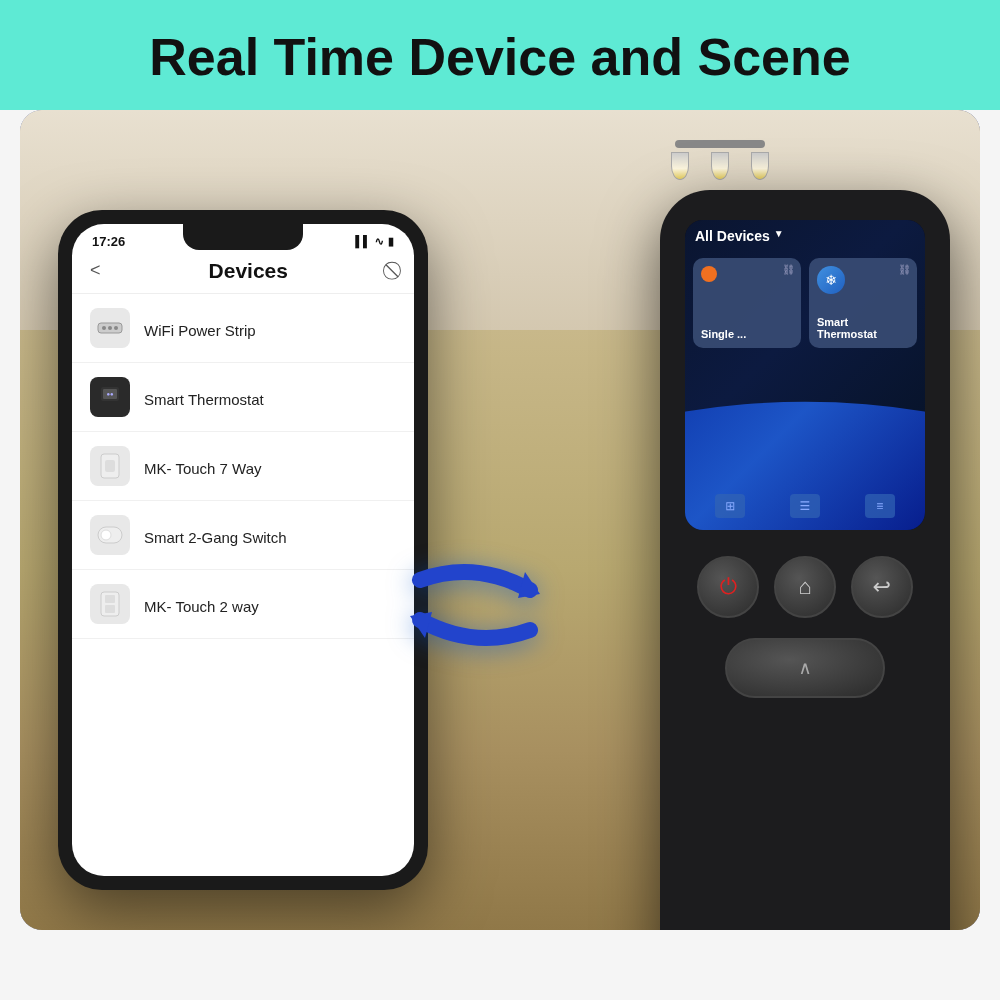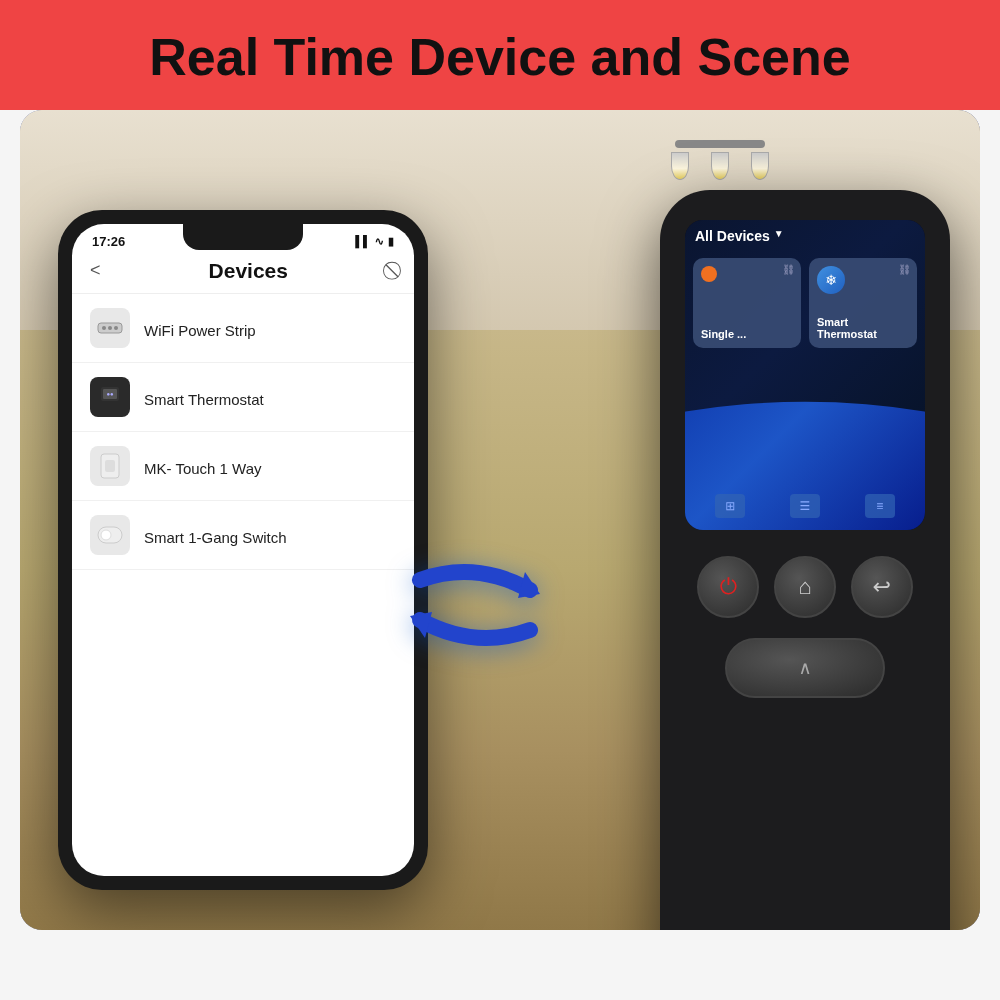--- a/index.html
+++ b/index.html
@@ -8,21 +8,21 @@
       height: 1000px;
       background: #f5f5f5;
       font-family: -apple-system, BlinkMacSystemFont, 'Segoe UI', sans-serif;
       overflow: hidden;
     }
 
     
     .header {
       text-align: center;
       padding: 28px 80px 22px;
-      background: #ef4444;
+      background: #5eead4;
     }
     .header h1 {
       font-size: 52px;
       font-weight: 900;
       color: #111;
       line-height: 1.15;
     }
 
     
     .scene {
@@ -440,30 +440,40 @@
           </div>
           <span class="device-name">Smart Thermostat</span>
         </div>
         <div class="device-item">
           <div class="device-icon">
             <svg width="24" height="28" viewBox="0 0 24 28">
                 <rect x="3" y="2" width="18" height="24" rx="3" fill="#eee" stroke="#ccc" stroke-width="1"></rect>
                 <rect x="7" y="8" width="10" height="12" rx="2" fill="#ddd"></rect>
               </svg>
           </div>
-          <span class="device-name">MK- Touch 1 Way</span>
+          <span class="device-name">MK- Touch 7 Way</span>
         </div>
         <div class="device-item">
           <div class="device-icon">
             <svg width="28" height="28" viewBox="0 0 28 28">
                 <rect x="2" y="6" width="24" height="16" rx="8" fill="#eee" stroke="#ccc" stroke-width="1"></rect>
                 <circle cx="10" cy="14" r="5" fill="#fff" stroke="#ddd" stroke-width="1"></circle>
               </svg>
           </div>
-          <span class="device-name">Smart 1-Gang Switch</span>
+          <span class="device-name">Smart 2-Gang Switch</span>
+        </div>
+        <div class="device-item">
+          <div class="device-icon">
+            <svg width="24" height="28" viewBox="0 0 24 28">
+                <rect x="3" y="2" width="18" height="24" rx="3" fill="#eee" stroke="#ccc" stroke-width="1"></rect>
+                <rect x="7" y="5" width="10" height="8" rx="1" fill="#ddd"></rect>
+                <rect x="7" y="15" width="10" height="8" rx="1" fill="#ddd"></rect>
+              </svg>
+          </div>
+          <span class="device-name">MK- Touch 2 way</span>
         </div>
       </div>
     </div>
   </div>
 
   <div class="sync-arrow">
     <svg class="sync-svg" width="150" height="130" viewBox="0 0 150 130">
 
       <path d="M 20 30 Q 75 10 130 40" fill="none" stroke="#2244cc" stroke-width="16" stroke-linecap="round"></path>
       <polygon points="125,22 140,44 118,48" fill="#2244cc"></polygon>

